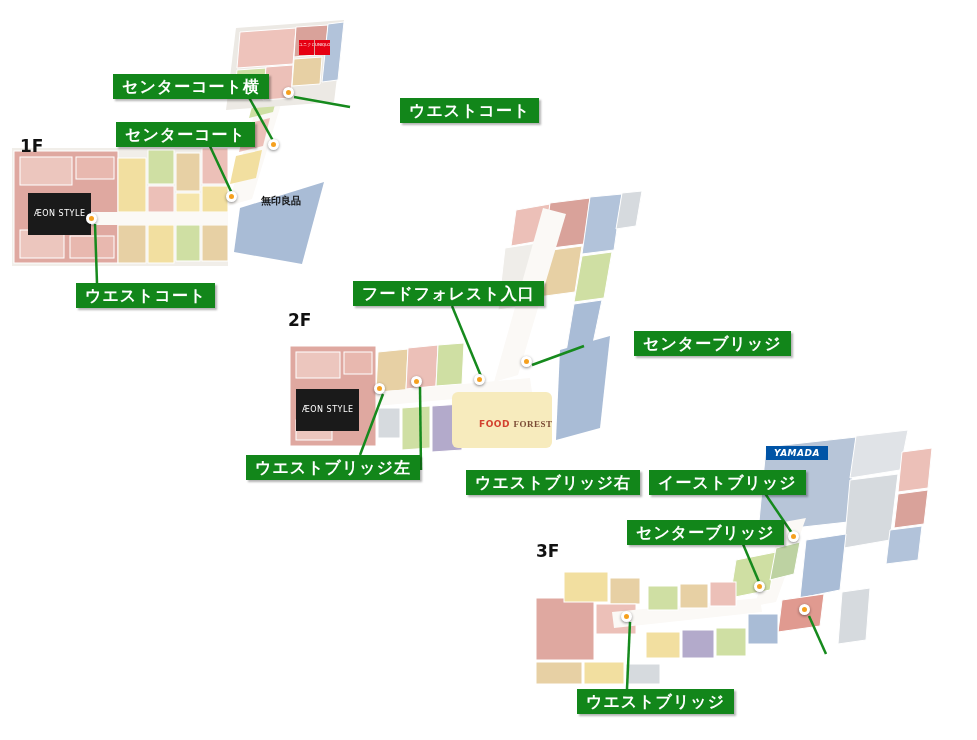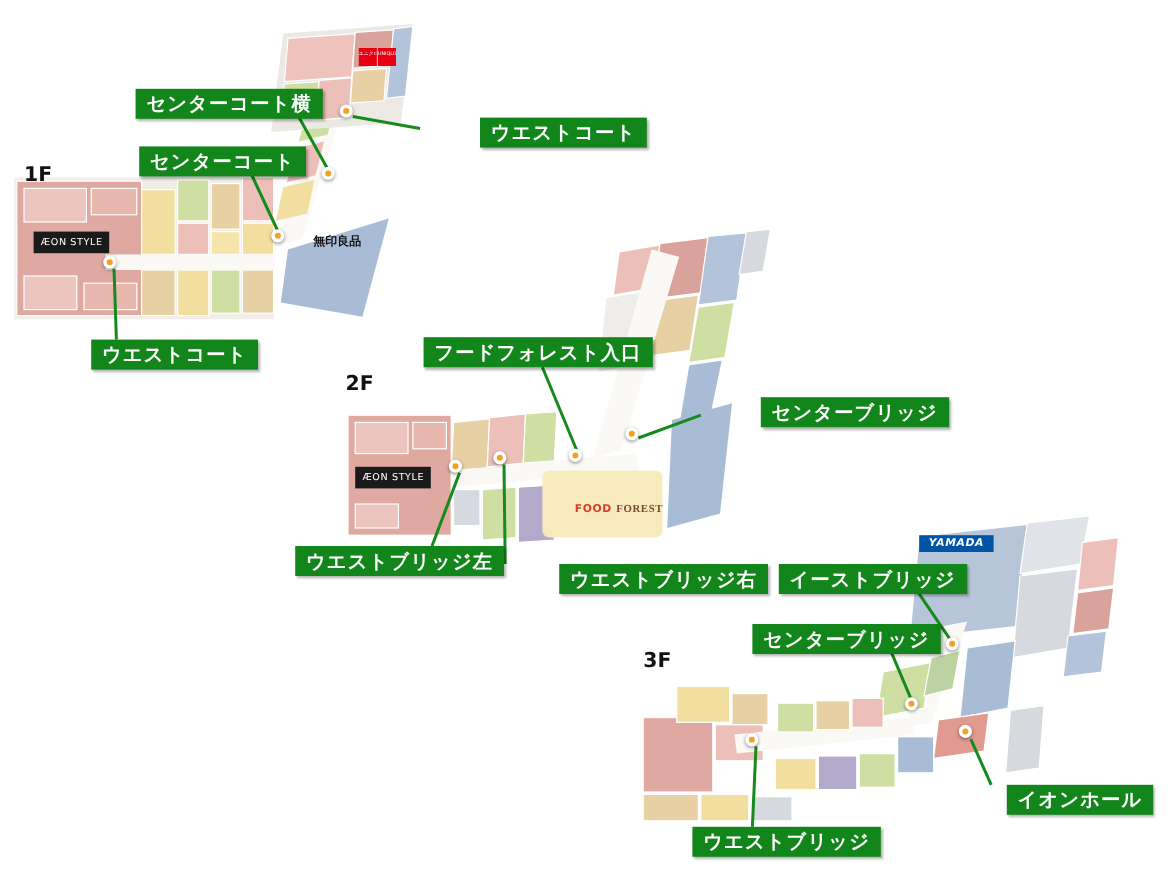--- a/index.html
+++ b/index.html
@@ -20,21 +20,21 @@
   }
   .floor-name {
     position:absolute; font-size:17px; font-weight:bold; color:#111111;
   }
   .marker {
     position:absolute; width:11px; height:11px; border-radius:50%;
     background:#f5a01e; border:3px solid #ffffff;
     box-shadow:0 1px 3px rgba(0,0,0,0.45);
   }
   .store-logo { position:absolute; white-space:nowrap; }
-  .logo-dark { background:#1a1a1a; color:#ffffff; font-size:8px; line-height:10px; padding:4px 6px; letter-spacing:0.5px; }
+  .logo-dark { background:#1a1a1a; color:#ffffff; font-size:8px; line-height:10px; padding:16px 6px; letter-spacing:0.5px; }
   .muji { font-size:10px; font-weight:bold; color:#111111; }
   .uniqlo { display:flex; gap:1px; }
   .uniqlo .sq {
     width:15px; height:15px; background:#e60012; color:#ffffff;
     font-size:4px; line-height:5px; text-align:center; overflow:hidden; padding-top:2px;
   }
   .yamada { background:#0054a6; color:#ffffff; font-size:9px; font-weight:bold; font-style:italic; padding:2px 8px; letter-spacing:0.5px; }
   .foodforest { font-size:9px; font-weight:bold; letter-spacing:0.5px; }
   .foodforest .f1 { color:#d3402e; }
   .foodforest .f2 { color:#7a4a35;font-family:Liberation Serif, serif; }
@@ -179,21 +179,20 @@
   <div class="poi-label" style="left:28px;top:283px">ウエストコート</div>
   <div class="poi-label" style="left:68px;top:122px">センターコート</div>
 
   <div class="poi-label" style="left:305px;top:281px">フードフォレスト入口</div>
   <div class="poi-label" style="left:586px;top:331px">センターブリッジ</div>
   <div class="poi-label" style="left:198px;top:455px">ウエストブリッジ左</div>
   <div class="poi-label" style="left:418px;top:470px">ウエストブリッジ右</div>
 
   <div class="poi-label" style="left:601px;top:470px">イーストブリッジ</div>
   <div class="poi-label" style="left:579px;top:520px">センターブリッジ</div>
-  <div class="poi-label" style="left:791px;top:654px">イオンホール</div>
   <div class="poi-label" style="left:529px;top:689px">ウエストブリッジ</div>
 
   <div class="marker" style="left:283px;top:87px"></div>
   <div class="marker" style="left:268px;top:139px"></div>
   <div class="marker" style="left:226px;top:191px"></div>
   <div class="marker" style="left:86px;top:213px"></div>
 
   <div class="marker" style="left:374px;top:383px"></div>
   <div class="marker" style="left:411px;top:376px"></div>
   <div class="marker" style="left:474px;top:374px"></div>

